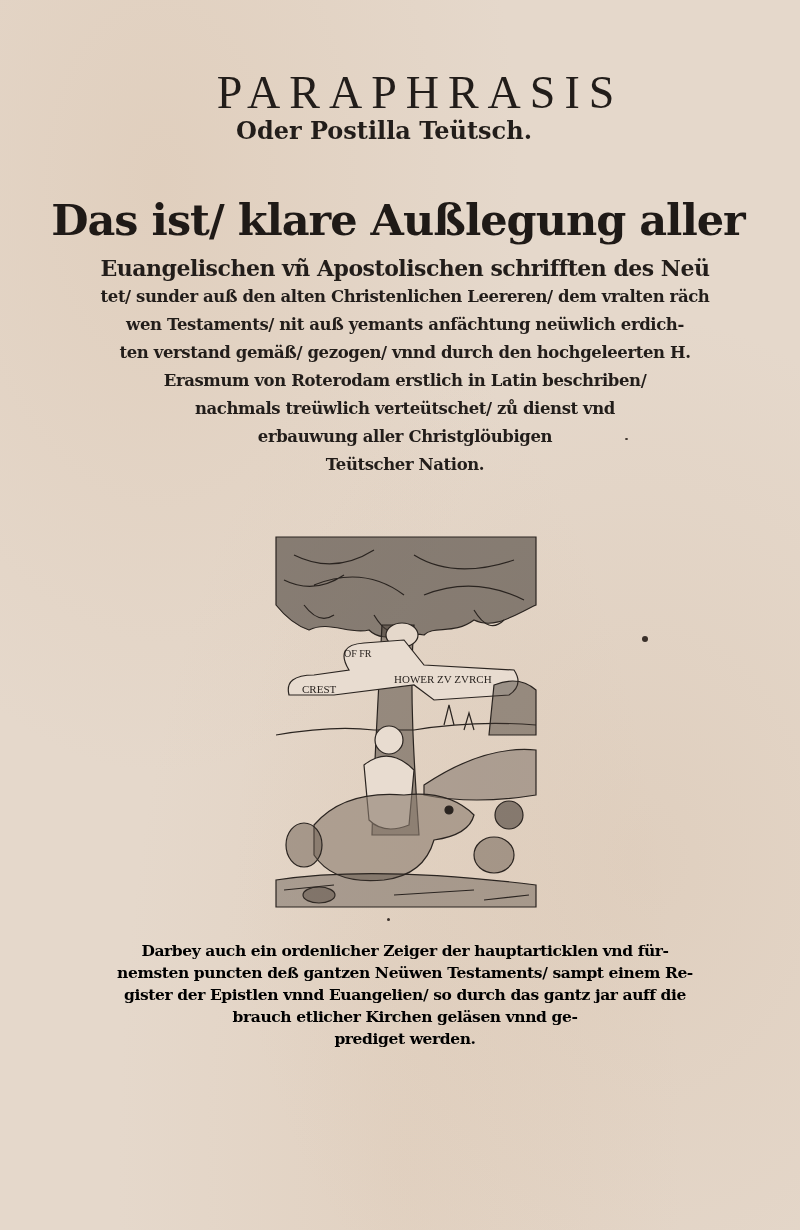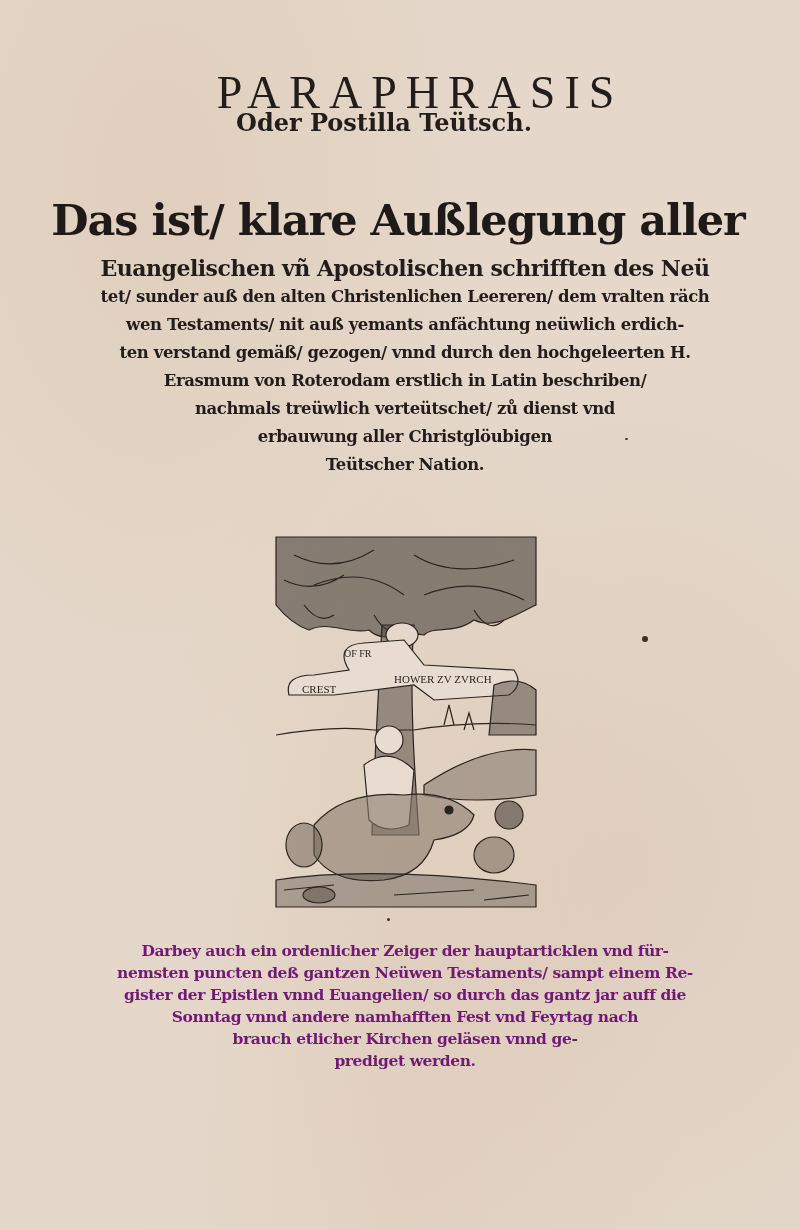--- a/index.html
+++ b/index.html
@@ -14,41 +14,41 @@
     color:#2a2522;
     position:relative;
   }
   .page { position:absolute; left:0; top:0; width:800px; height:1230px; }
   .title {
     position:absolute; top:66px; left:0; width:800px; text-align:center;
     font-family:"Liberation Serif", serif; font-size:46px; letter-spacing:9px;
     font-weight:normal; color:#221d1a;margin-left:20px;
   }
   .subtitle {
-    position:absolute; top:108px; left:0; width:768px; text-align:center;
+    position:absolute; top:116px; left:0; width:768px; text-align:center;
     font-family:"DejaVu Serif", serif; font-size:24px; font-weight:bold; color:#221d1a;
   }
   .headline {
     position:absolute; top:195px; left:0; width:796px; text-align:center;
     font-family:"DejaVu Serif", serif; font-size:43px; font-weight:bold;
     letter-spacing:-1px; color:#1f1a17;
   }
   .body-block {
     position:absolute; top:253px; left:100px; width:610px; text-align:center;
     font-family:"DejaVu Serif", serif; font-weight:bold; color:#221d1a;
   }
   .body-block .ln { display:block; white-space:nowrap; line-height:30px; }
   .l1 { font-size:22px; letter-spacing:-0.5px; }
   .l2 { font-size:16.5px; letter-spacing:-0.4px; line-height:28px !important; }
   .woodcut {
     position:absolute; left:274px; top:535px; width:264px; height:374px;
   }
   .footer-block {
     position:absolute; top:940px; left:105px; width:600px; text-align:center;
-    font-family:"DejaVu Serif", serif; font-weight:bold; color:#701a75;
+    font-family:"DejaVu Serif", serif; font-weight:bold; color:#000000;
     font-size:15.5px; letter-spacing:-0.4px;
   }
   .footer-block .ln { display:block; white-space:nowrap; line-height:22px; }
   .spot { position:absolute; border-radius:50%; background:#3a302a; }
 </style>
 </head>
 <body>
 
 <div class="page">
 
@@ -104,21 +104,20 @@
 
       <path d="M2 345 Q100 330 262 350 L262 372 L2 372 Z" fill="#3b332d" fill-opacity="0.35"></path>
       <path d="M10 355 L60 350 M120 360 L200 355 M210 365 L255 360"></path>
     </g>
   </svg>
 
   <div class="footer-block">
     <span class="ln">Darbey auch ein ordenlicher Zeiger der hauptarticklen vnd für-</span>
     <span class="ln">nemsten puncten deß gantzen Neüwen Testaments/ sampt einem Re-</span>
     <span class="ln">gister der Epistlen vnnd Euangelien/ so durch das gantz jar auff die</span>
-    <span class="ln">Sonntag vnnd andere namhafften Fest vnd Feyrtag nach</span>
     <span class="ln">brauch etlicher Kirchen geläsen vnnd ge-</span>
     <span class="ln">prediget werden.</span>
   </div>
 
   <div class="spot" style="left:642px;top:636px;width:6px;height:6px;"></div>
   <div class="spot" style="left:625px;top:438px;width:3px;height:2px;"></div>
   <div class="spot" style="left:387px;top:918px;width:3px;height:3px;"></div>
 </div>
 
 </body></html>

